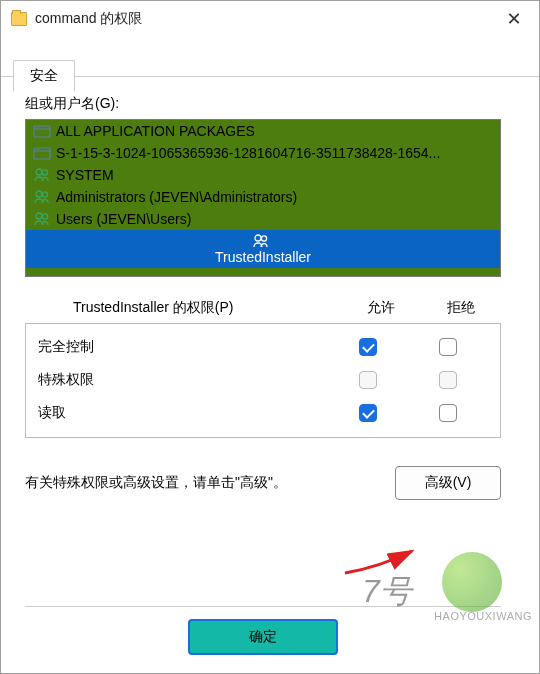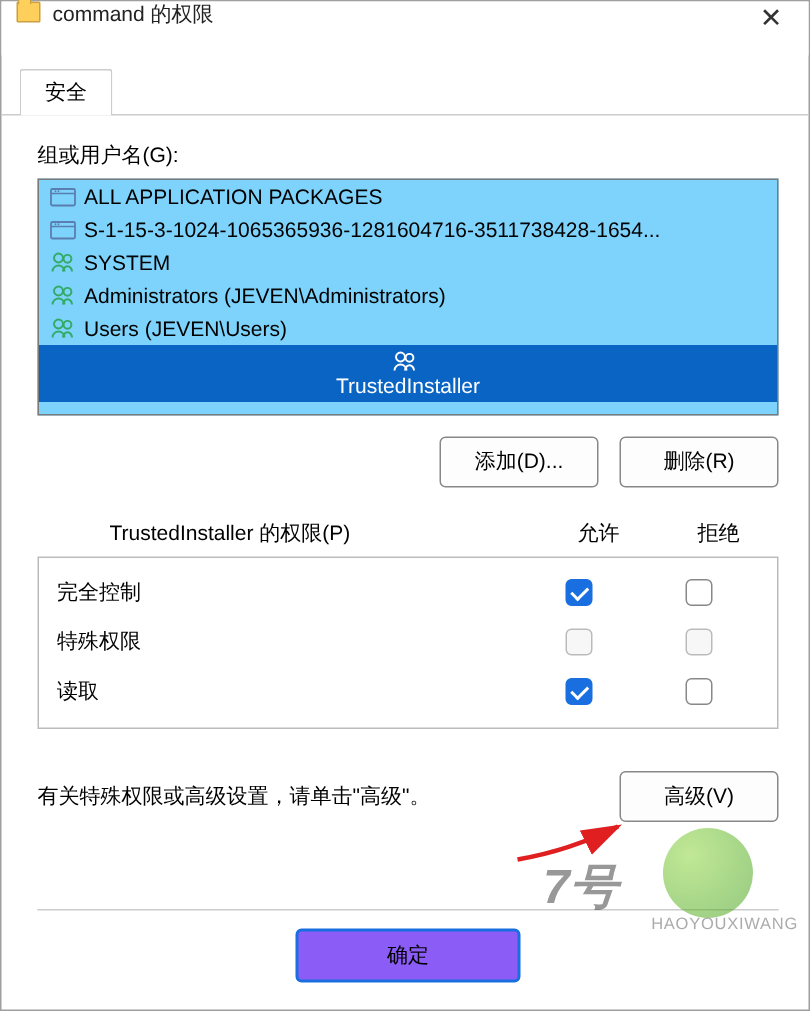--- a/index.html
+++ b/index.html
@@ -16,21 +16,21 @@
   width: 540px;
   height: 674px;
   background: #fff;
   border: 1px solid #9f9f9f;
   display: flex;
   flex-direction: column;
 }
 .titlebar {
   height: 36px;
   display: flex;
-  align-items: flex-start;
+  align-items: center;
   padding: 0 10px;
   background: #fff;
 }
 .titlebar .folder-icon {
   width: 16px; height: 14px;
   background: #ffcf5c;
   border: 1px solid #c9a23f;
   border-radius: 1px;
   margin-right: 8px;
   position: relative;
@@ -54,35 +54,35 @@
   border-bottom: 1px solid #ccc;
   display: flex;
 }
 .tab {
   padding: 6px 16px 6px 16px;
   border: 1px solid #ccc;
   border-bottom: none;
   background: #fff;
   font-size: 14px;
   position: relative;
-  top: 1px;
+  top: 15px;
   border-radius: 2px 2px 0 0;
 }
 .content {
-  padding: 18px 20px 0 24px;
+  padding: 18px 38px 0 24px;
   flex: 1;
   display: flex;
   flex-direction: column;
 }
 .label { font-size: 14px; margin-bottom: 6px; color: #000; }
 .listbox {
   border: 1px solid #7a7a7a;
   height: 158px;
   overflow: hidden;
-  background: #7dd3fc;
+  background: #4d7c0f;
 }
 .list-item {
   padding: 3px 6px;
   display: flex;
   align-items: center;
   font-size: 14px;
   color: #000;
   white-space: nowrap;
   overflow: hidden;
   text-overflow: ellipsis;
@@ -146,21 +146,21 @@
 }
 .adv-row .adv-text { flex: 1; font-size: 14px; }
 .adv-row .btn { min-width: 106px; }
 .footer {
   border-top: 1px solid #ccc;
   padding: 12px 0 18px 0;
   display: flex; justify-content: center;
 }
 .footer .btn.primary {
   border: 2px solid #1a6fe0;
-  background: #8b5cf6;
+  background: #14b8a6;
   min-width: 150px;
 }
 .arrow {
   position: absolute;
   left: 340px; top: 545px;
   width: 80px; height: 30px;
   pointer-events: none;
 }
 .watermark {
   position: absolute;
@@ -169,21 +169,21 @@
   opacity: 0.55;
   pointer-events: none;
 }
 .watermark .circle {
   position:absolute; right:30px; top:6px;
   width: 60px; height:60px; border-radius:50%;
   background: radial-gradient(circle at 30% 30%, #8fd63f, #3e9e1a);
 }
 .watermark .txt {
   position:absolute; left:0; bottom:12px;
-  font-size: 32px; font-weight: bold; font-style: italic;
+  font-size: 32px; font-weight: normal; font-style: italic;
   color: #444;
 }
 .watermark .sub {
   position:absolute; right:0; bottom:4px;
   font-size:11px; color:#666; letter-spacing:0.5px;
 }
 </style>
 </head>
 <body>
 
@@ -263,24 +263,20 @@
               <circle cx="6" cy="5" r="3" fill="none" stroke="#fff" stroke-width="1.3"></circle>
               <circle cx="12" cy="5.5" r="2.6" fill="none" stroke="#fff" stroke-width="1.3"></circle>
               <path d="M2 14c0-2.5 2-4 4-4s4 1.5 4 4" fill="none" stroke="#fff" stroke-width="1.3"></path>
               <path d="M9 14c0-2 1.5-3.5 3-3.5s3 1.5 3 3.5" fill="none" stroke="#fff" stroke-width="1.3"></path>
             </svg>
           </span>
           <span>TrustedInstaller</span>
         </div>
       </div>
 
-    <div class="btn-row">
-      <div class="btn">添加(D)...</div>
-      <div class="btn">删除(R)</div>
-    </div>
 
     <div class="perm-section">
       <div class="perm-header">
         <div class="perm-title">TrustedInstaller 的权限(P)</div>
         <div class="col">允许</div>
         <div class="col">拒绝</div>
       </div>
       <div class="perm-box" id="perm-rows">
           <div class="perm-row">
             <div class="perm-name">完全控制</div>

